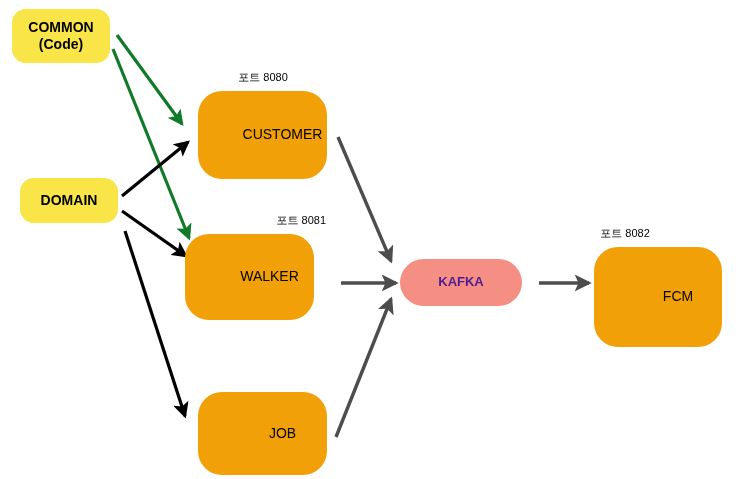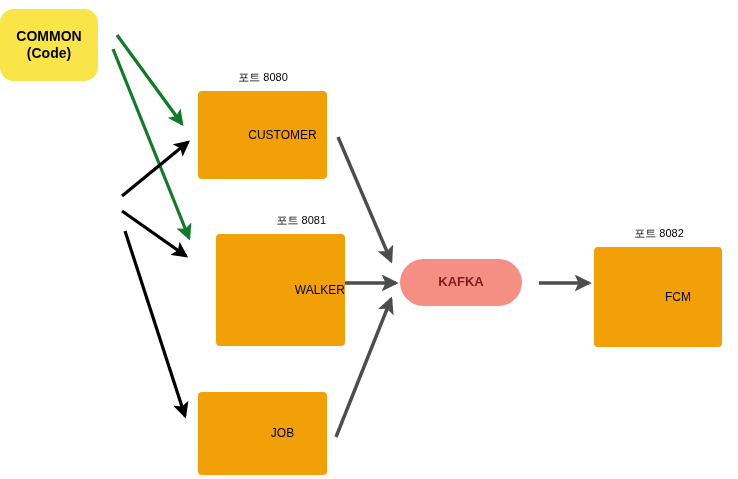--- a/index.html
+++ b/index.html
@@ -38,29 +38,29 @@
   }
   .node-lib {
     background: #f9e547;
     border-radius: 14px;
     color: #000000;
     font-size: 14px;
     font-weight: bold;
   }
   .node-svc {
     background: #f2a007;
-    border-radius: 4px;
+    border-radius: 24px;
     color: #000000;
-    font-size: 12px;
+    font-size: 14px;
     padding-left: 40px;
   }
   .node-broker {
     background: #f58e83;
     border-radius: 24px;
-    color: #7f1d1d;
+    color: #4c1d95;
     font-size: 13px;
     font-weight: bold;
   }
   .port-label {
     position: absolute;
     font-size: 11px;
     color: #000000;
     text-align: center;
     white-space: nowrap;
     z-index: 3;
@@ -102,37 +102,42 @@
 
     <line x1="539" y1="283" x2="589" y2="283" stroke="#4d4d4d" stroke-width="3.4" marker-end="url(#ah-gray)"></line>
   </svg>
 
   <div class="port-label" style="left:200px; top:70px; width:126px;">
     <span>포트 8080</span>
   </div>
   <div class="port-label" style="left:200px; top:213px; width:126px;text-align:right;">
     <span>포트 8081</span>
   </div>
-  <div class="port-label" style="left:596px; top:226px; width:126px;">
+  <div class="port-label" style="left:562px; top:226px; width:126px;">
     <span>포트 8082</span>
   </div>
 
-  <div class="node node-lib" style="left:0; top:9px; width:98px; height:72px;">
+  <div class="node node-lib" style="left:12px; top:9px; width:98px; height:54px;">
     <div>
       <div>COMMON</div>
       <div>(Code)</div>
     </div>
   </div>
 
+  <div class="node node-lib" style="left:20px; top:178px; width:98px; height:45px;">
+    <div>
+      <div>DOMAIN</div>
+    </div>
+  </div>
 
   <div class="node node-svc" style="left:198px; top:91px; width:129px; height:88px;">
     <div>CUSTOMER</div>
   </div>
 
-  <div class="node node-svc" style="left:216px; top:234px; width:129px; height:112px;justify-content:flex-end;">
+  <div class="node node-svc" style="left:185px; top:234px; width:129px; height:86px;">
     <div>WALKER</div>
   </div>
 
   <div class="node node-svc" style="left:198px; top:385px; width:129px; height:83px;margin-top:7px;">
     <div>JOB</div>
   </div>
 
   <div class="node node-broker" style="left:400px; top:259px; width:122px; height:47px;">
     <div>KAFKA</div>
   </div>

